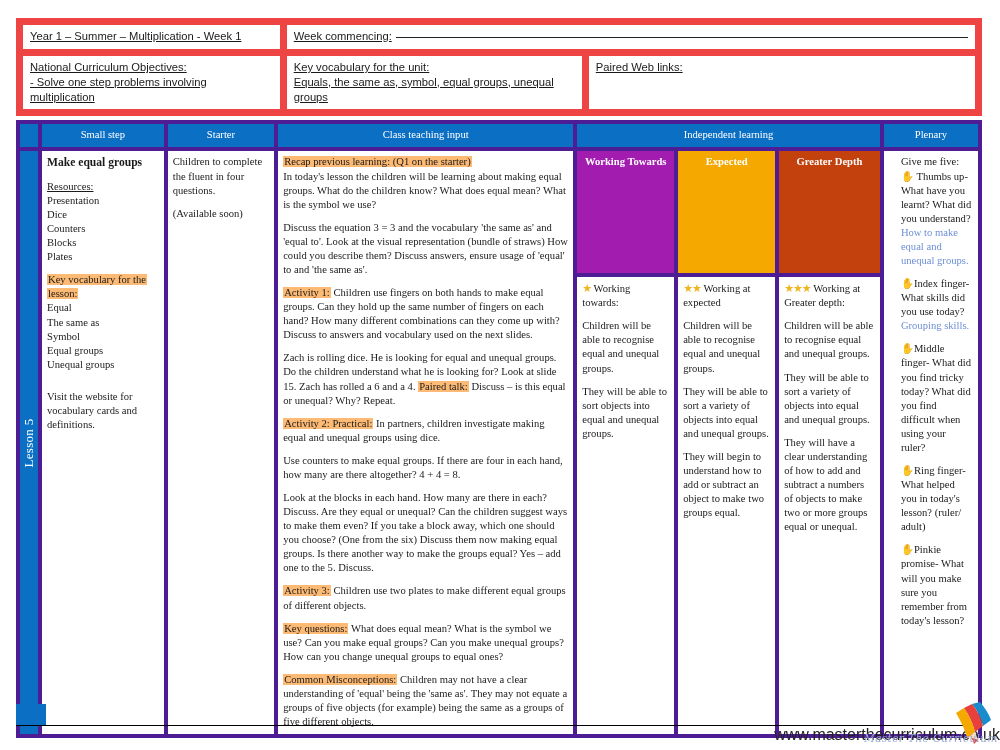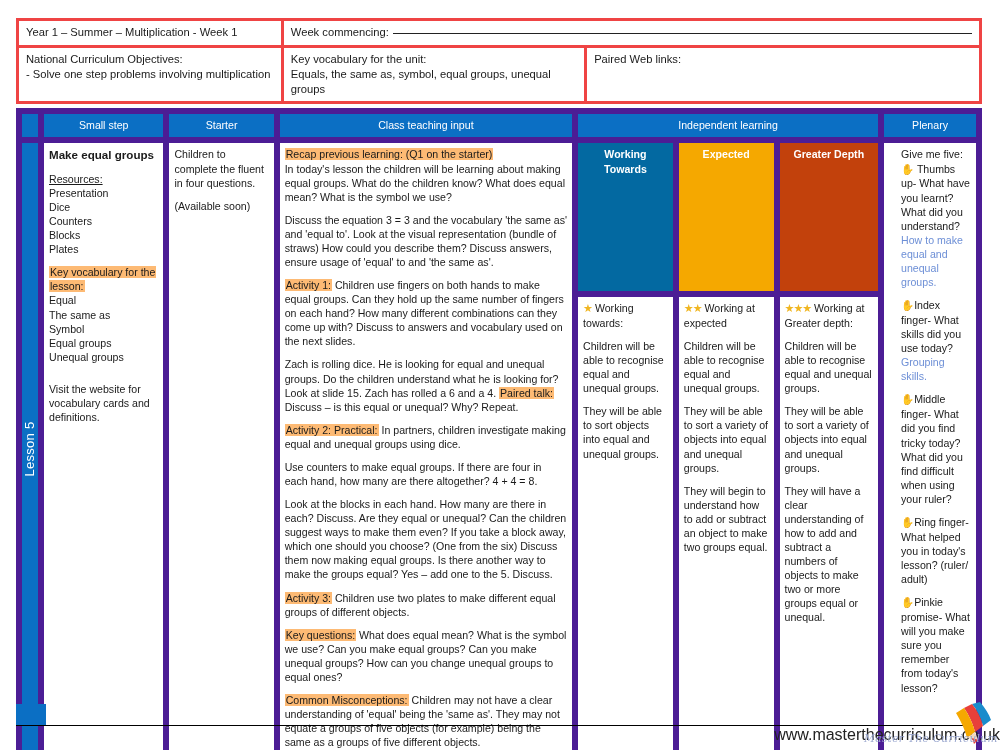--- a/index.html
+++ b/index.html
@@ -23,25 +23,26 @@
     top: 18px;
     width: 966px;
   }
 
   table.meta {
     width: 100%;
     border-collapse: collapse;
     table-layout: fixed;
   }
   table.meta td {
-    border: 3px solid #ef4444;
+    border: 7px solid #ef4444;
     padding: 4px 7px 5px 7px;
     vertical-align: top;
     font-size: 11.2px;
     line-height: 1.32;
+    text-decoration: underline;
   }
   .meta-row1 td { height: 15px; }
   .meta-row2 td { height: 32px; }
 
   .week-commencing-wrap {
     display: flex;
     align-items: baseline;
     white-space: nowrap;
   }
   .rule-line {
@@ -54,25 +55,26 @@
   }
 
   
   table.main {
     width: 100%;
     border-collapse: collapse;
     table-layout: fixed;
     margin-top: 4px;
   }
   table.main td, table.main th {
-    border: 6px solid #4c1d95;
+    border: 4px solid #4c1d95;
     vertical-align: top;
     font-size: 10.6px;
     line-height: 1.33;
     padding: 4px 5px 5px 5px;
+    font-family: Liberation Serif, serif;
   }
 
   th.hdr {
     background: #0b6fc4;
     color: #ffffff;
     font-weight: normal;
     font-size: 11.6px;
     text-align: center;
     padding: 5px 3px 6px 3px;
     border-color: #0b6fc4;
@@ -124,21 +126,21 @@
 
   
   .sub-hdr {
     text-align: center;
     font-weight: bold;
     color: #ffffff;
     font-size: 10.8px;
     padding: 3px 2px 4px 2px;
     border: 1px solid #000;
   }
-  .sub-hdr.wt { background: #0369a1; }
+  .sub-hdr.wt { background: #a21caf; }
   .sub-hdr.ex { background: #f5a800; }
   .sub-hdr.gd { background: #c2410c; }
 
   td.ind-cell { font-size: 10.6px; }
   td.ind-cell p { margin: 0 0 9px 0; }
 
   .star { color: #f0b622; letter-spacing: -1px; font-size: 11px; }
 
   
   td.plenary { font-size: 10.6px; }

